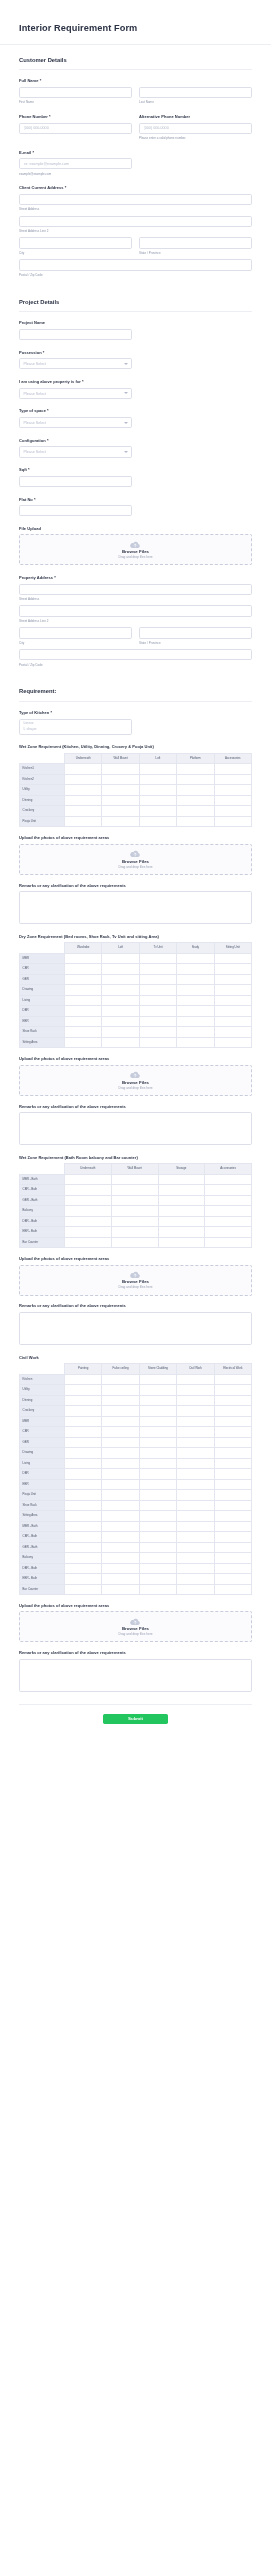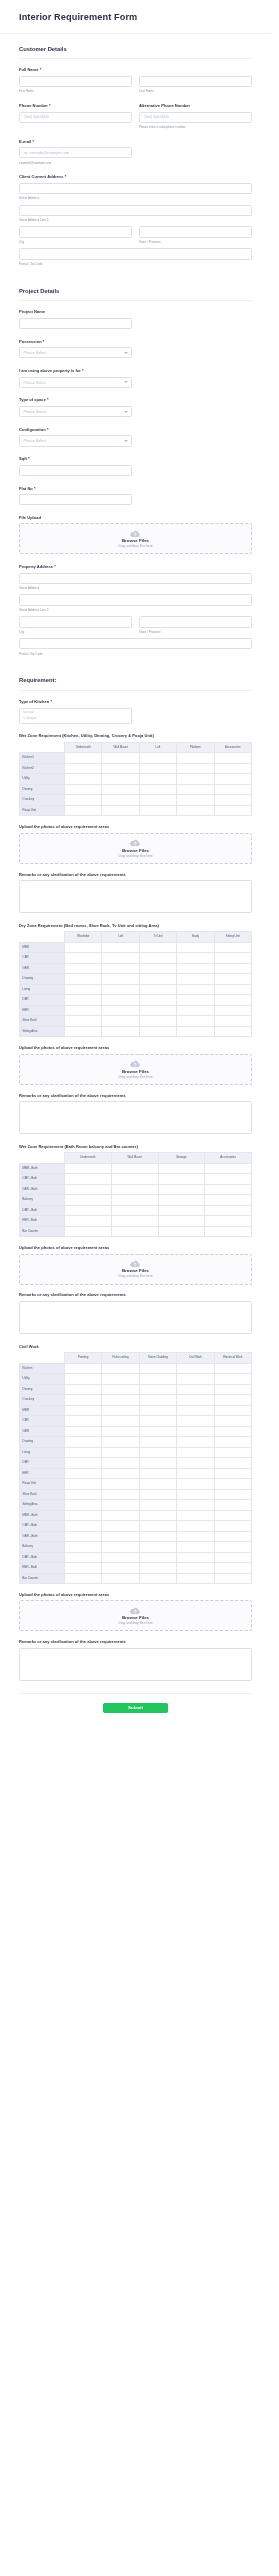--- a/index.html
+++ b/index.html
@@ -4,21 +4,21 @@
 <style>
   * { box-sizing: border-box; }
   html, body { margin:0; padding:0; }
   body {
     width:271px;
     background:#fff;
     font-family:"Liberation Sans", sans-serif;
     color:#2c3345;
     -webkit-font-smoothing:antialiased;
   }
-  .page { width:271px; padding:0 0 12.2px 0; }
+  .page { width:271px; padding:0 0 12.2px 0;margin-top:11px; }
 
   .form-title {
     font-size:9.2px;
     font-weight:700;
     color:#2c3345;
     padding:12.2px 19px 10.5px 19px;
     letter-spacing:0.1px;
   }
   .title-rule { height:0.9px; background:#eceef3; margin:0; }
 

